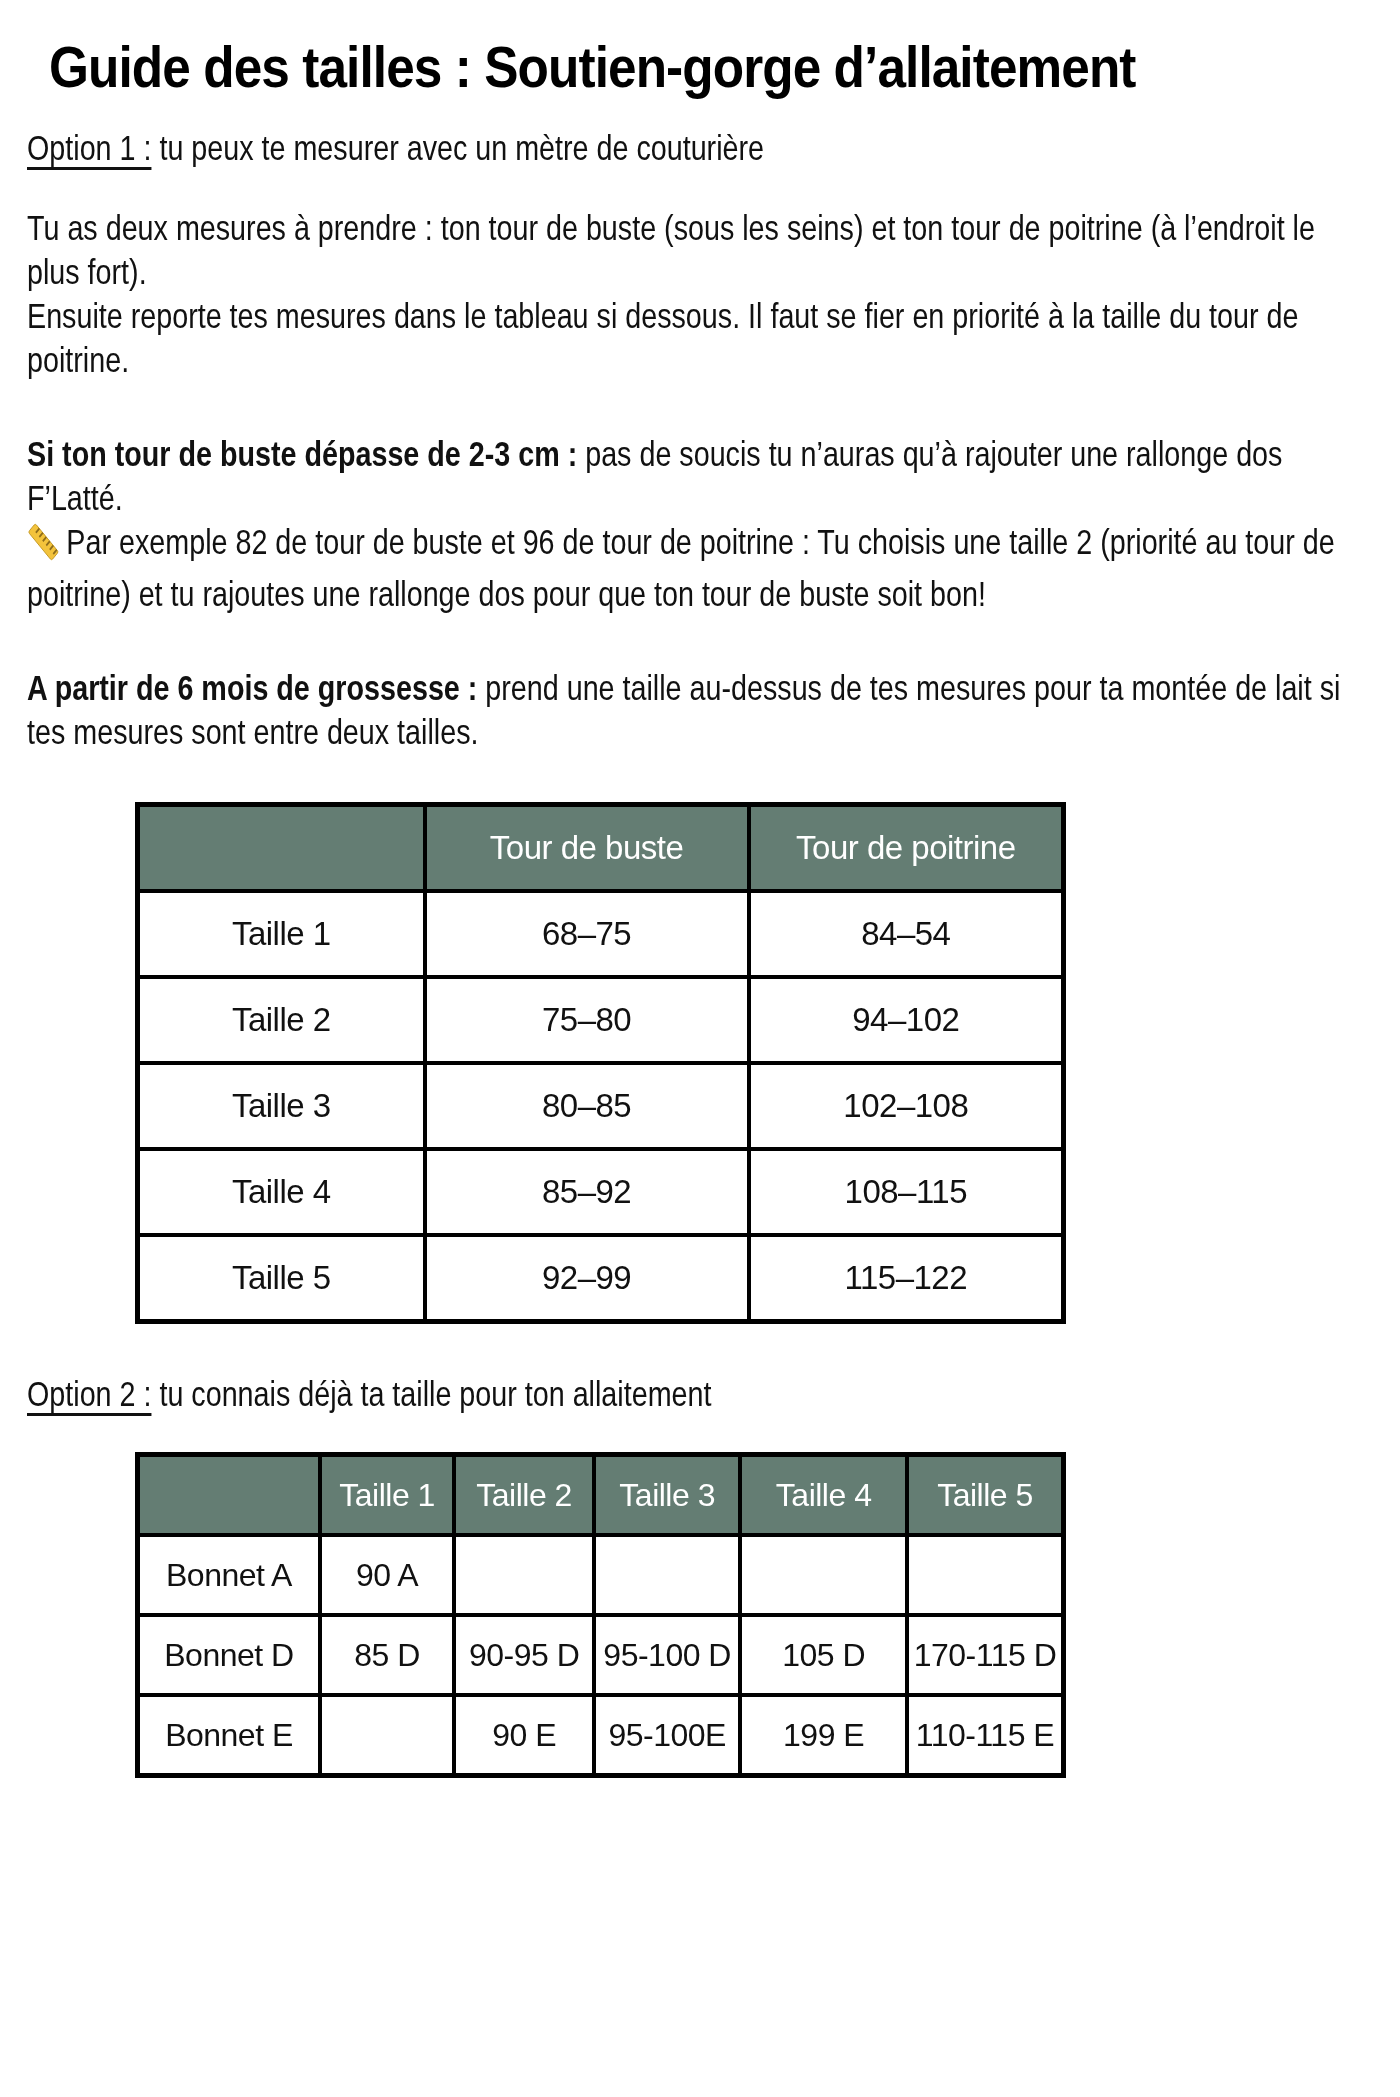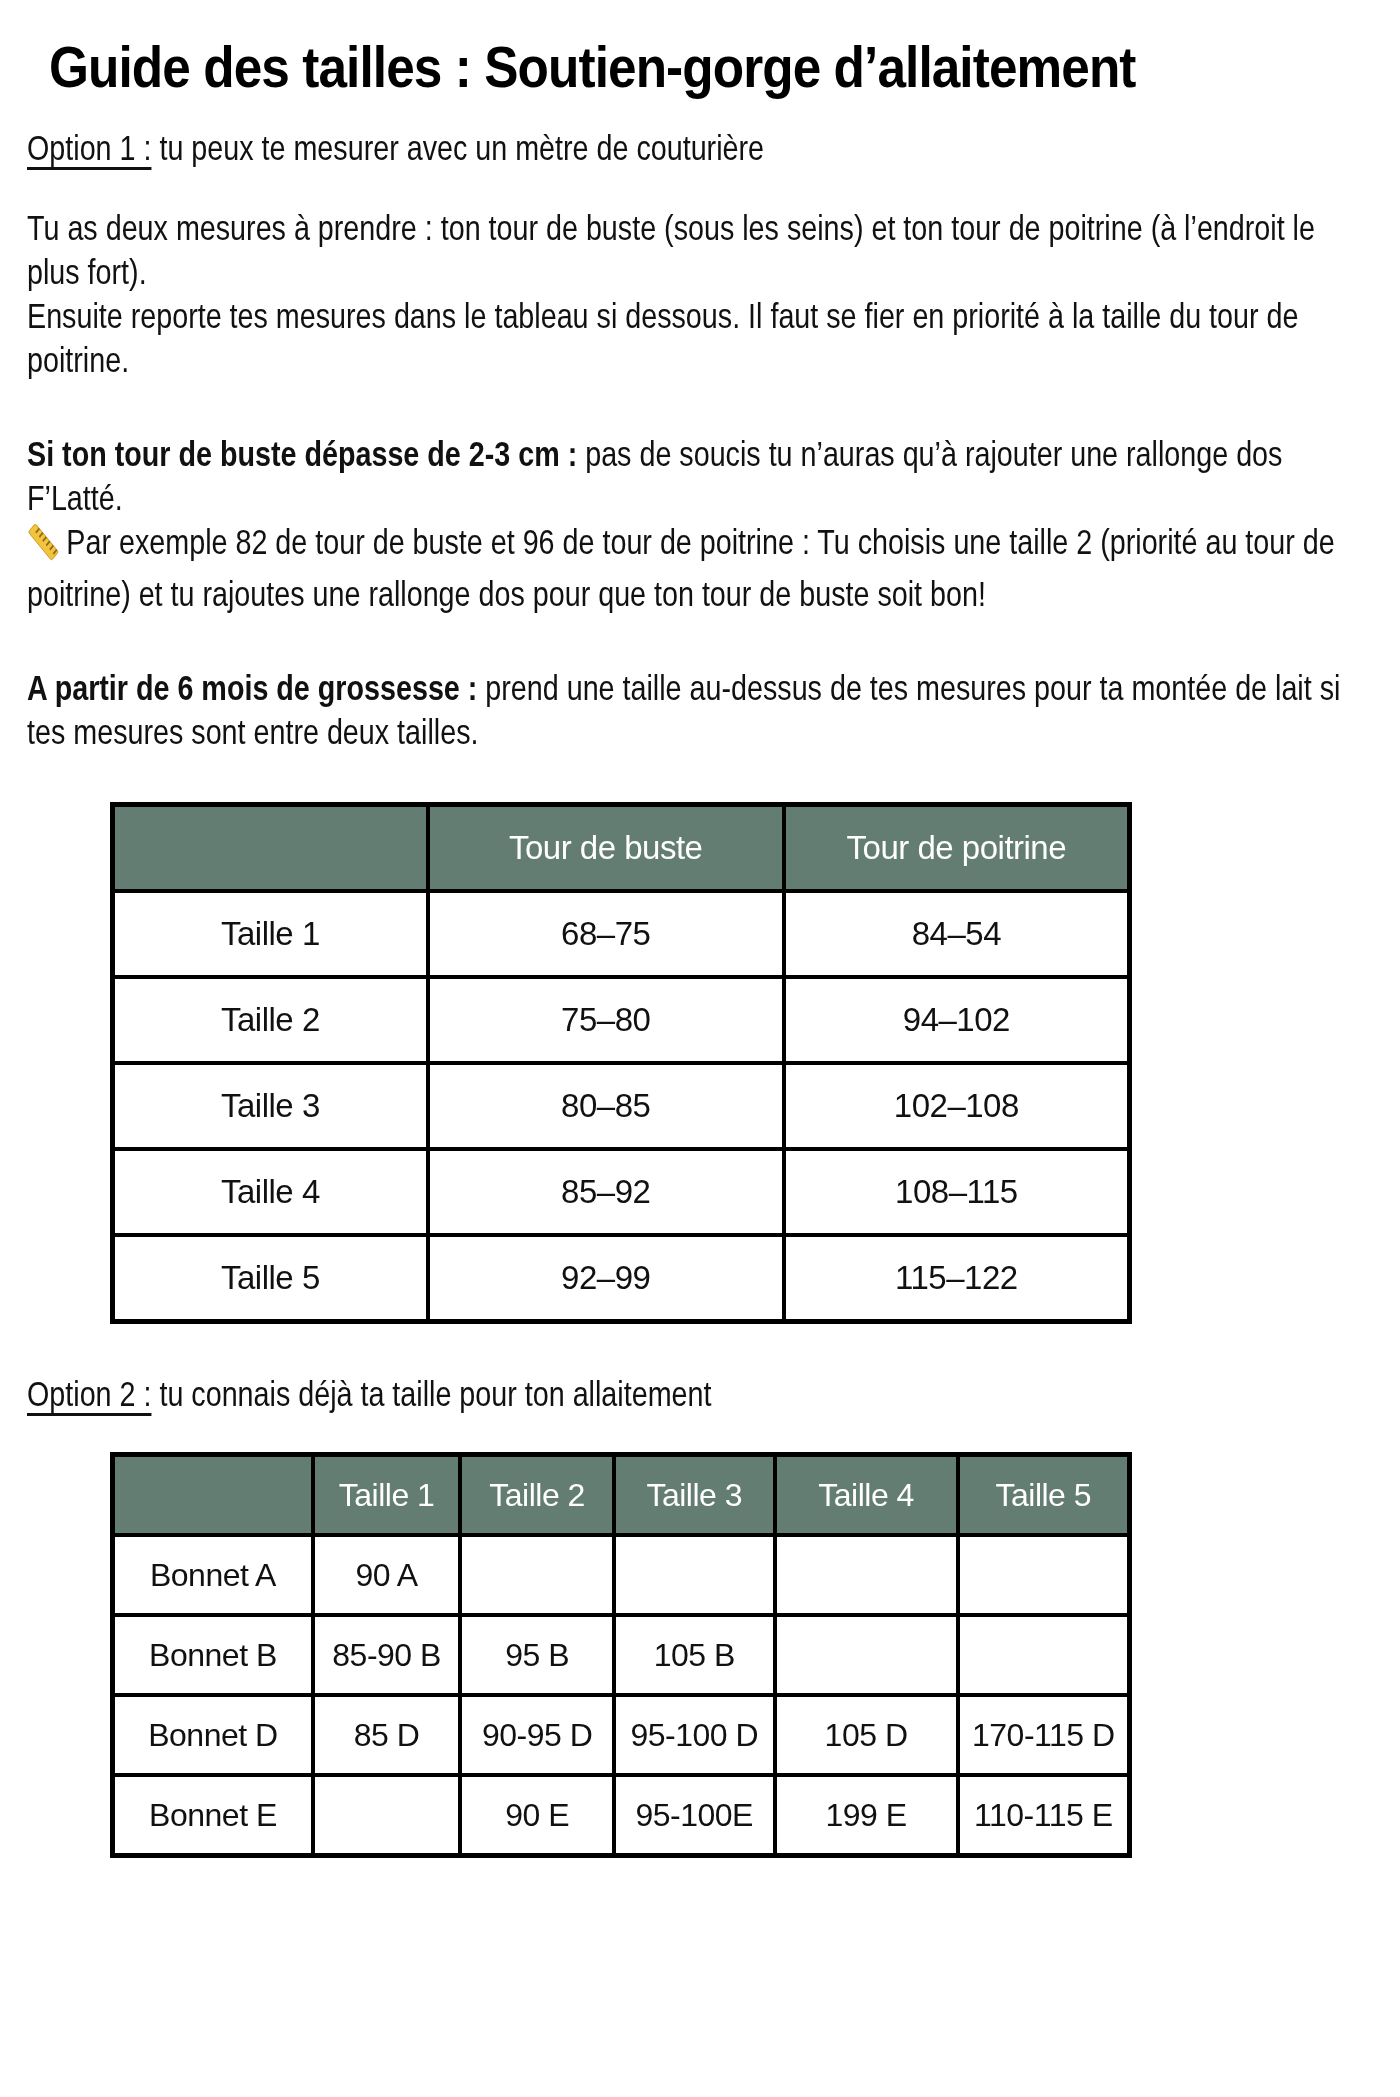--- a/index.html
+++ b/index.html
@@ -28,21 +28,21 @@
   .mt-para{margin-top:36px;}
   .mt-block{margin-top:50px;}
   .mt-opt2{margin-top:48px;}
   .u{text-decoration:underline;text-decoration-thickness:3px;text-underline-offset:7px;}
   b{font-weight:bold;}
 
   .ruler{display:inline-block;vertical-align:-8px;margin-right:8px;}
 
   table{
     border-collapse:collapse;table-layout:fixed;
-    margin-left:83px;width:1022px;background:#fff;
+    margin-left:108px;width:931px;background:#fff;
     border:5px solid #000;
   }
   td{
     border:4px solid #000;text-align:center;vertical-align:middle;
     font-size:33px;letter-spacing:-0.5px;padding:0;color:#111;
     overflow:hidden;
   }
   tr.head td{background:var(--header-bg);color:var(--header-fg);}
   .t1{margin-top:48px;}
   .t1 td{height:82px;}
@@ -134,28 +134,20 @@
       </tr>
       <tr>
         <td>Bonnet A</td>
         <td>90 A</td>
         <td></td>
         <td></td>
         <td></td>
         <td></td>
       </tr>
       <tr>
-        <td>Bonnet B</td>
-        <td>85-90 B</td>
-        <td>95 B</td>
-        <td>105 B</td>
-        <td></td>
-        <td></td>
-      </tr>
-      <tr>
         <td>Bonnet D</td>
         <td>85 D</td>
         <td>90-95 D</td>
         <td>95-100 D</td>
         <td>105 D</td>
         <td>170-115 D</td>
       </tr>
       <tr>
         <td>Bonnet E</td>
         <td></td>

